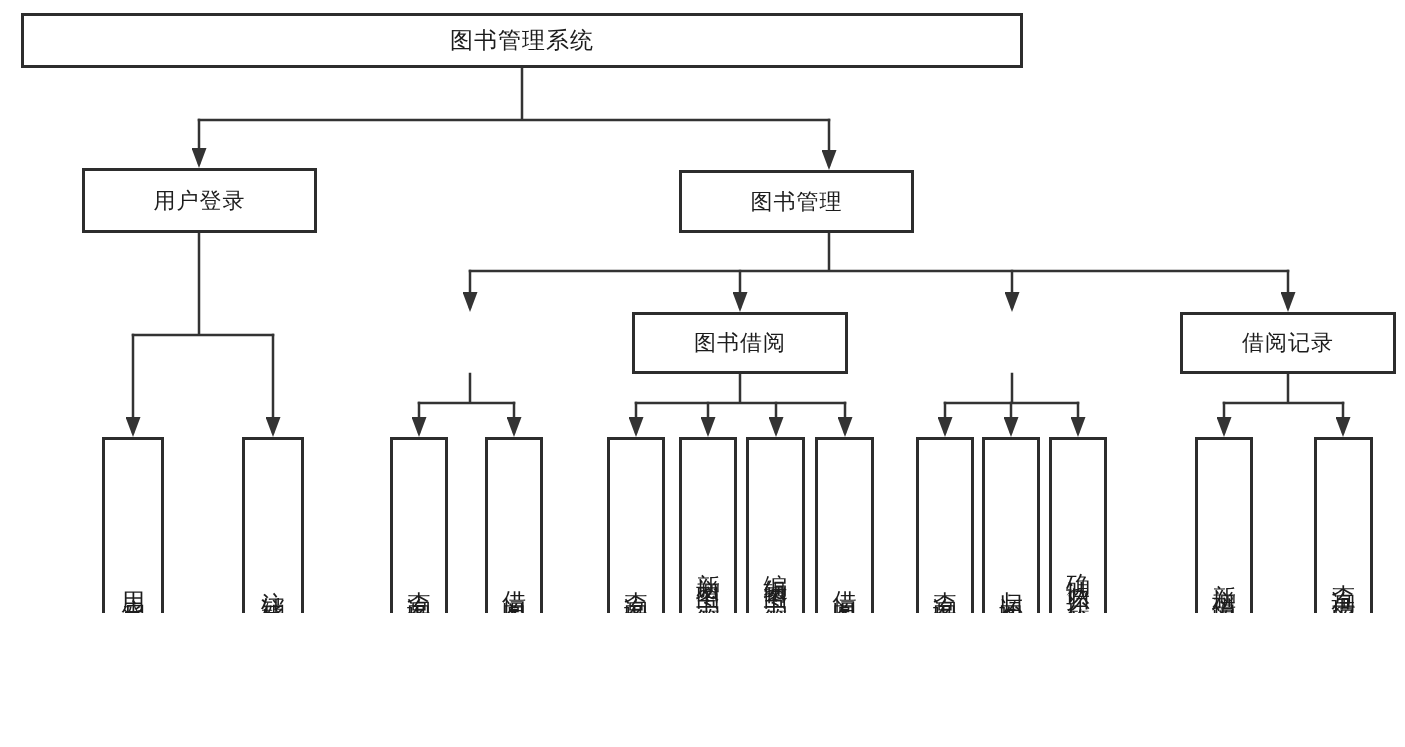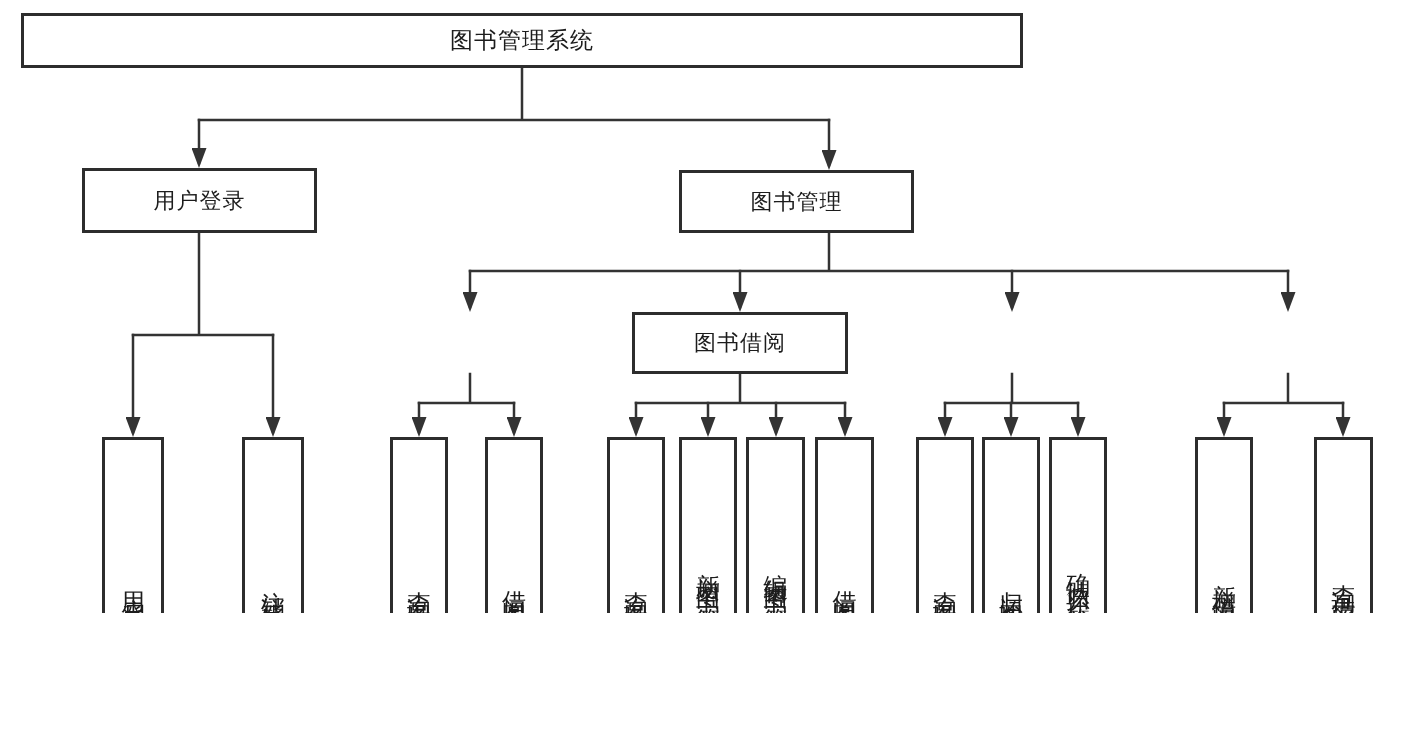--- a/index.html
+++ b/index.html
@@ -80,20 +80,23 @@
   <div class="node h" style="left:82px; top:168px; width:235px; height:65px;">
     <span class="label">用户登录</span>
   </div>
   <div class="node h" style="left:679px; top:170px; width:235px; height:63px;justify-content:center;">
     <span class="label">图书管理</span>
   </div>
 
   <div class="node h" style="left:632px; top:312px; width:216px; height:62px;">
     <span class="label">图书借阅</span>
   </div>
+  <div class="node h" style="left:1180px; top:312px; width:216px; height:62px;">
+    <span class="label">借阅记录</span>
+  </div>
 
   <div class="node v" style="left:102px; top:437px; width:62px; height:297px;">
     <span class="label">用户登录</span>
   </div>
   <div class="node v" style="left:242px; top:437px; width:62px; height:297px;">
     <span class="label">注销登录</span>
   </div>
 
   <div class="node v" style="left:390px; top:437px; width:58px; height:297px;">
     <span class="label">查询图书</span>

